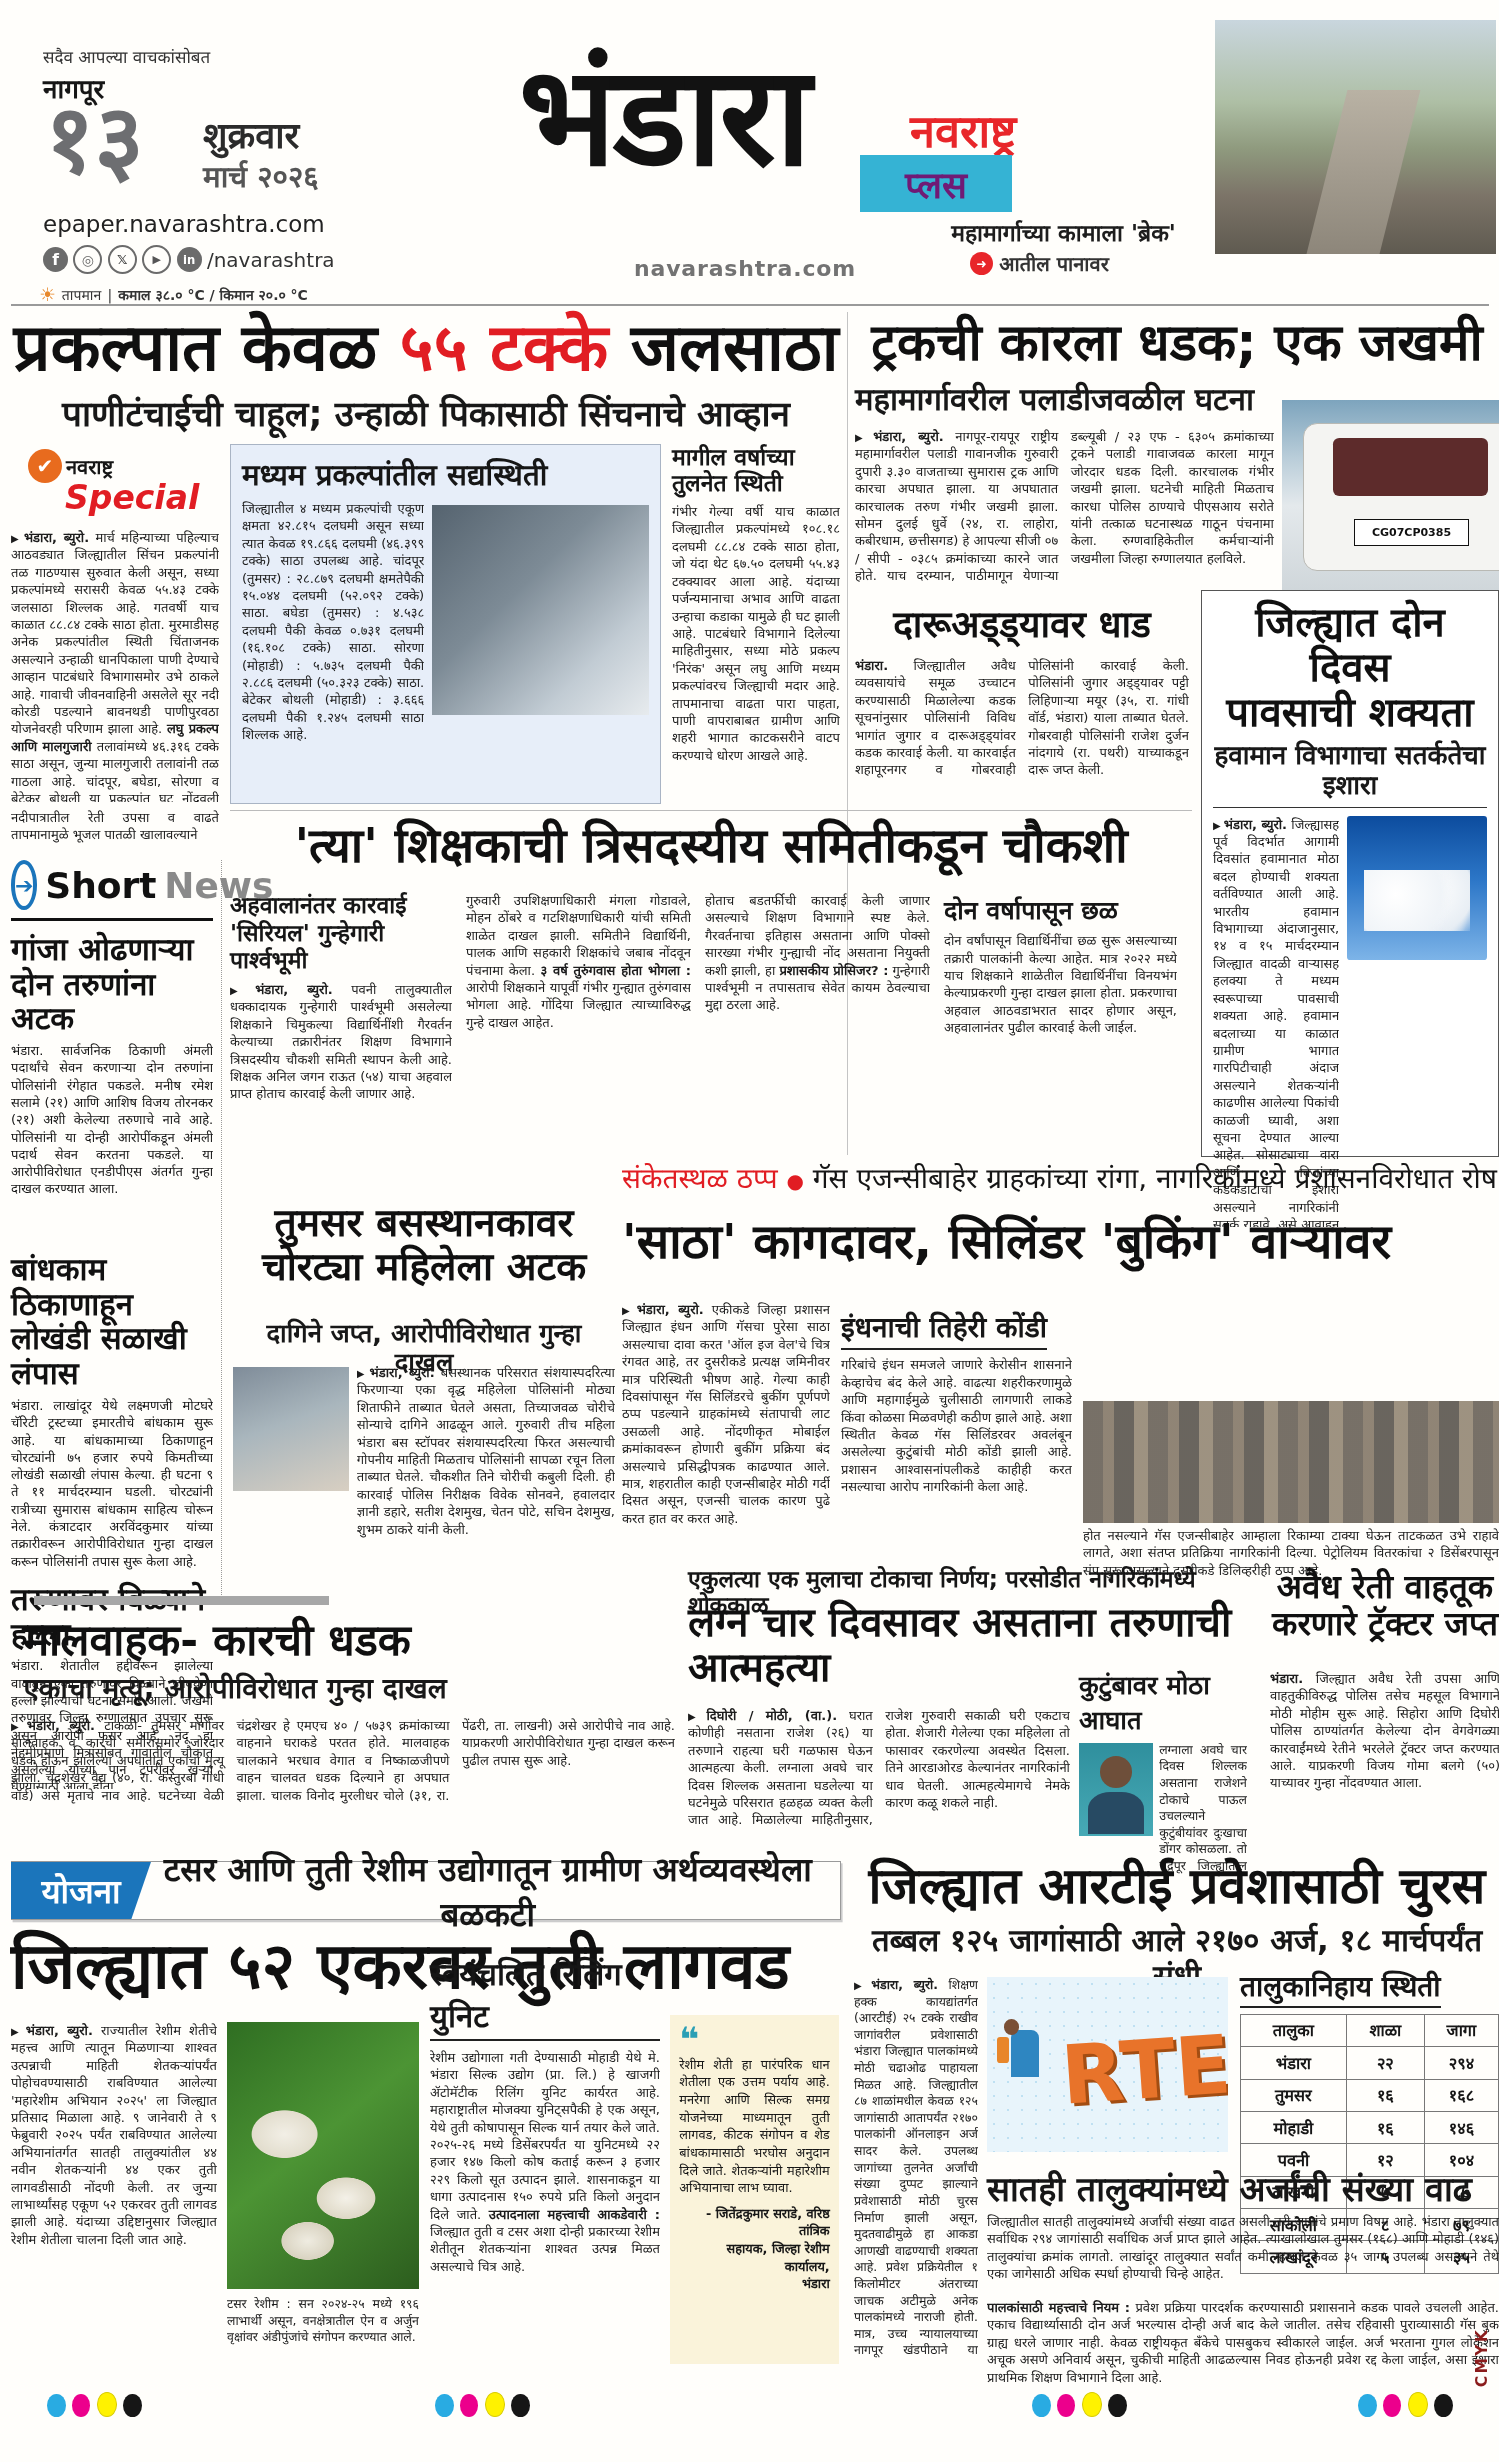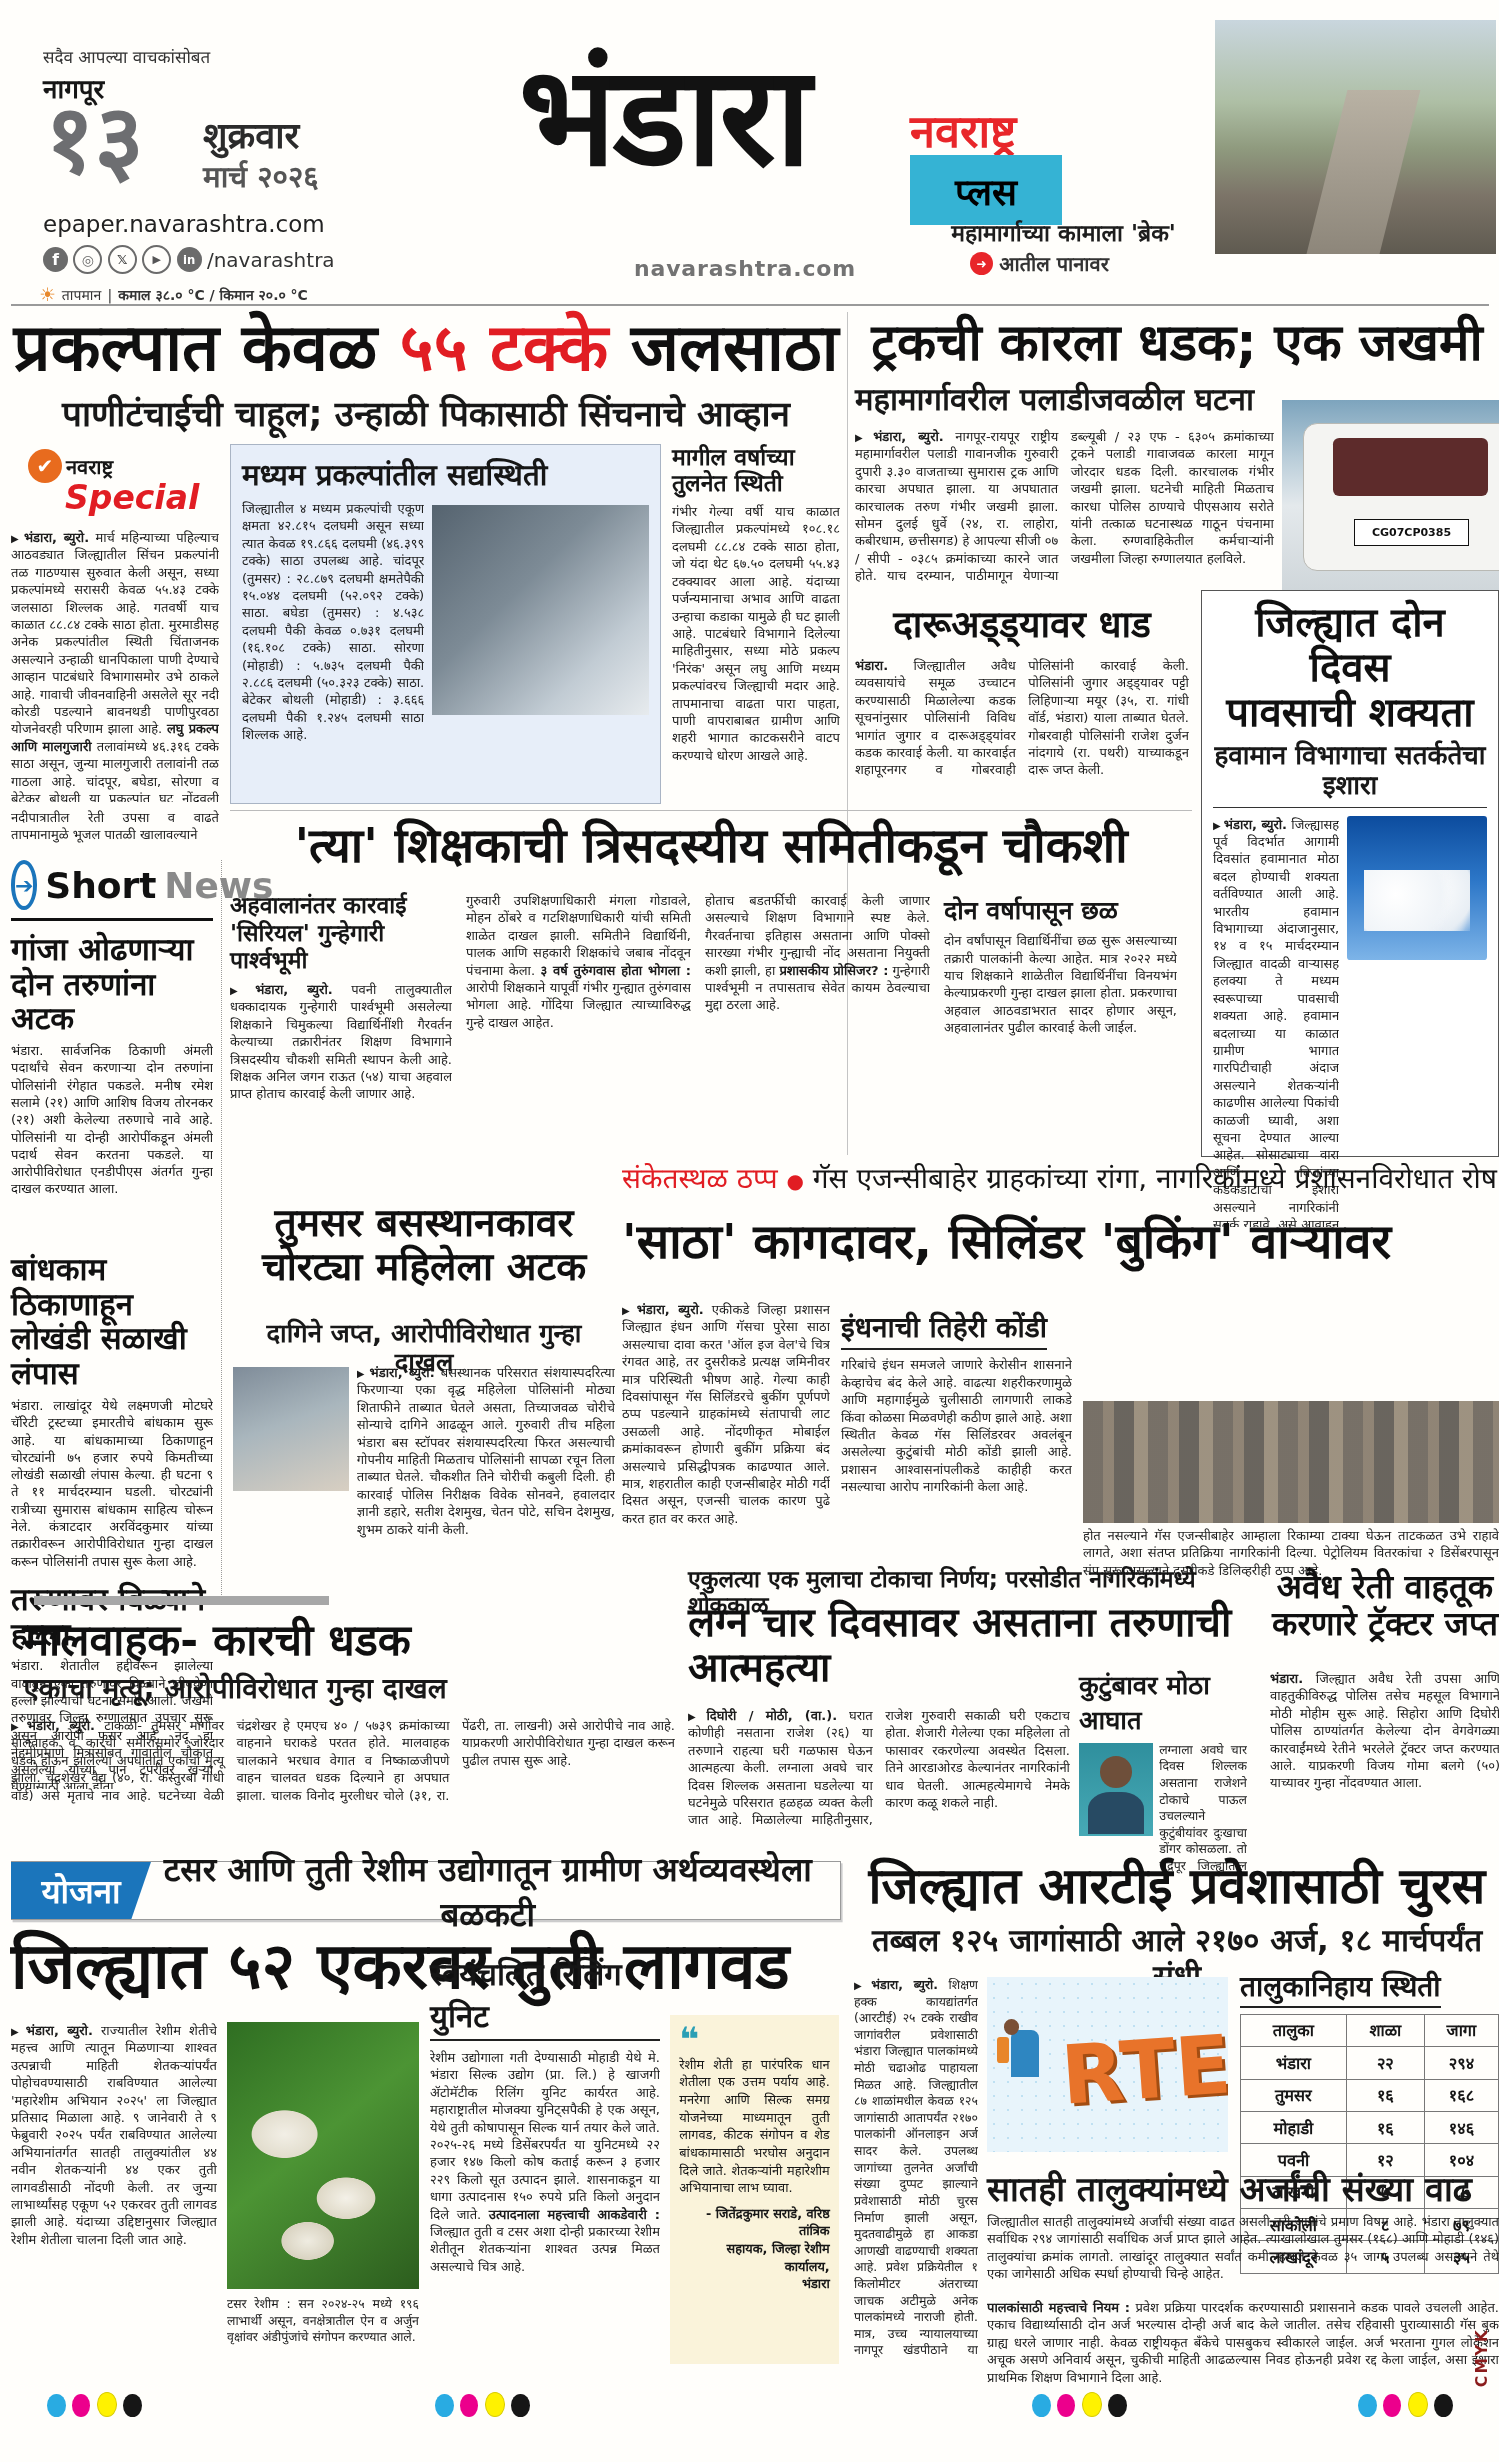--- a/index.html
+++ b/index.html
@@ -44,21 +44,21 @@
   </div>
   <div class="abs" style="left:39px;top:284px;font-size:14px;color:#333;display:flex;align-items:center;gap:6.2px;">
     <span style="color:#e8882a;font-size:18.6px;">☀</span>
     <span>तापमान</span>
     <span>|</span>
     <span style="font-weight:700;">कमाल ३८.० °C / किमान २०.० °C</span>
   </div>
 
   <div class="abs" style="left:419px;top:31px;width:489px;text-align:center;font-size:138px;font-weight:800;line-height:1.25;color:#121212;letter-spacing:-3.1px;">भंडारा</div>
   <div class="abs" style="left:910px;top:99px;font-size:45px;font-weight:800;color:#e8262a;">नवराष्ट्र</div>
-  <div class="abs" style="left:910px;top:155px;width:152px;height:70px;background:#35b3d4;color:#000000;font-size:37px;font-weight:800;display:flex;align-items:center;justify-content:center;">प्लस</div>
+  <div class="abs" style="left:860px;top:155px;width:152px;height:57px;background:#35b3d4;color:#701a75;font-size:37px;font-weight:800;display:flex;align-items:center;justify-content:center;">प्लस</div>
   <div class="abs" style="left:590px;top:256px;width:310px;text-align:center;font-size:22px;font-weight:700;color:#737373;letter-spacing:0.8px;">navarashtra.com</div>
 
   <div class="abs photo" style="left:1215px;top:20px;width:281px;height:234px;background:linear-gradient(180deg,#c9d6de 0%,#aebfa5 35%,#8f9a7e 55%,#7c7468 75%,#5f5a50 100%);">
     <div style="position:absolute;left:40%;top:30%;width:26%;height:70%;background:linear-gradient(180deg,#b9b2a4,#8d867a);transform:skewX(-14deg);"></div>
   </div>
   <div class="abs" style="left:920px;top:216px;width:287px;font-size:23px;font-weight:800;color:#1d1d1d;text-align:center;">महामार्गाच्या कामाला 'ब्रेक'</div>
   <div class="abs" style="left:970px;top:250px;font-size:20px;font-weight:700;color:#333;display:flex;align-items:center;gap:6.2px;">
     <span style="display:inline-flex;width:23px;height:23px;border-radius:50%;background:#e8262a;color:#fff;align-items:center;justify-content:center;font-size:12.4px;">➜</span>
     <span>आतील पानावर</span>
   </div>

